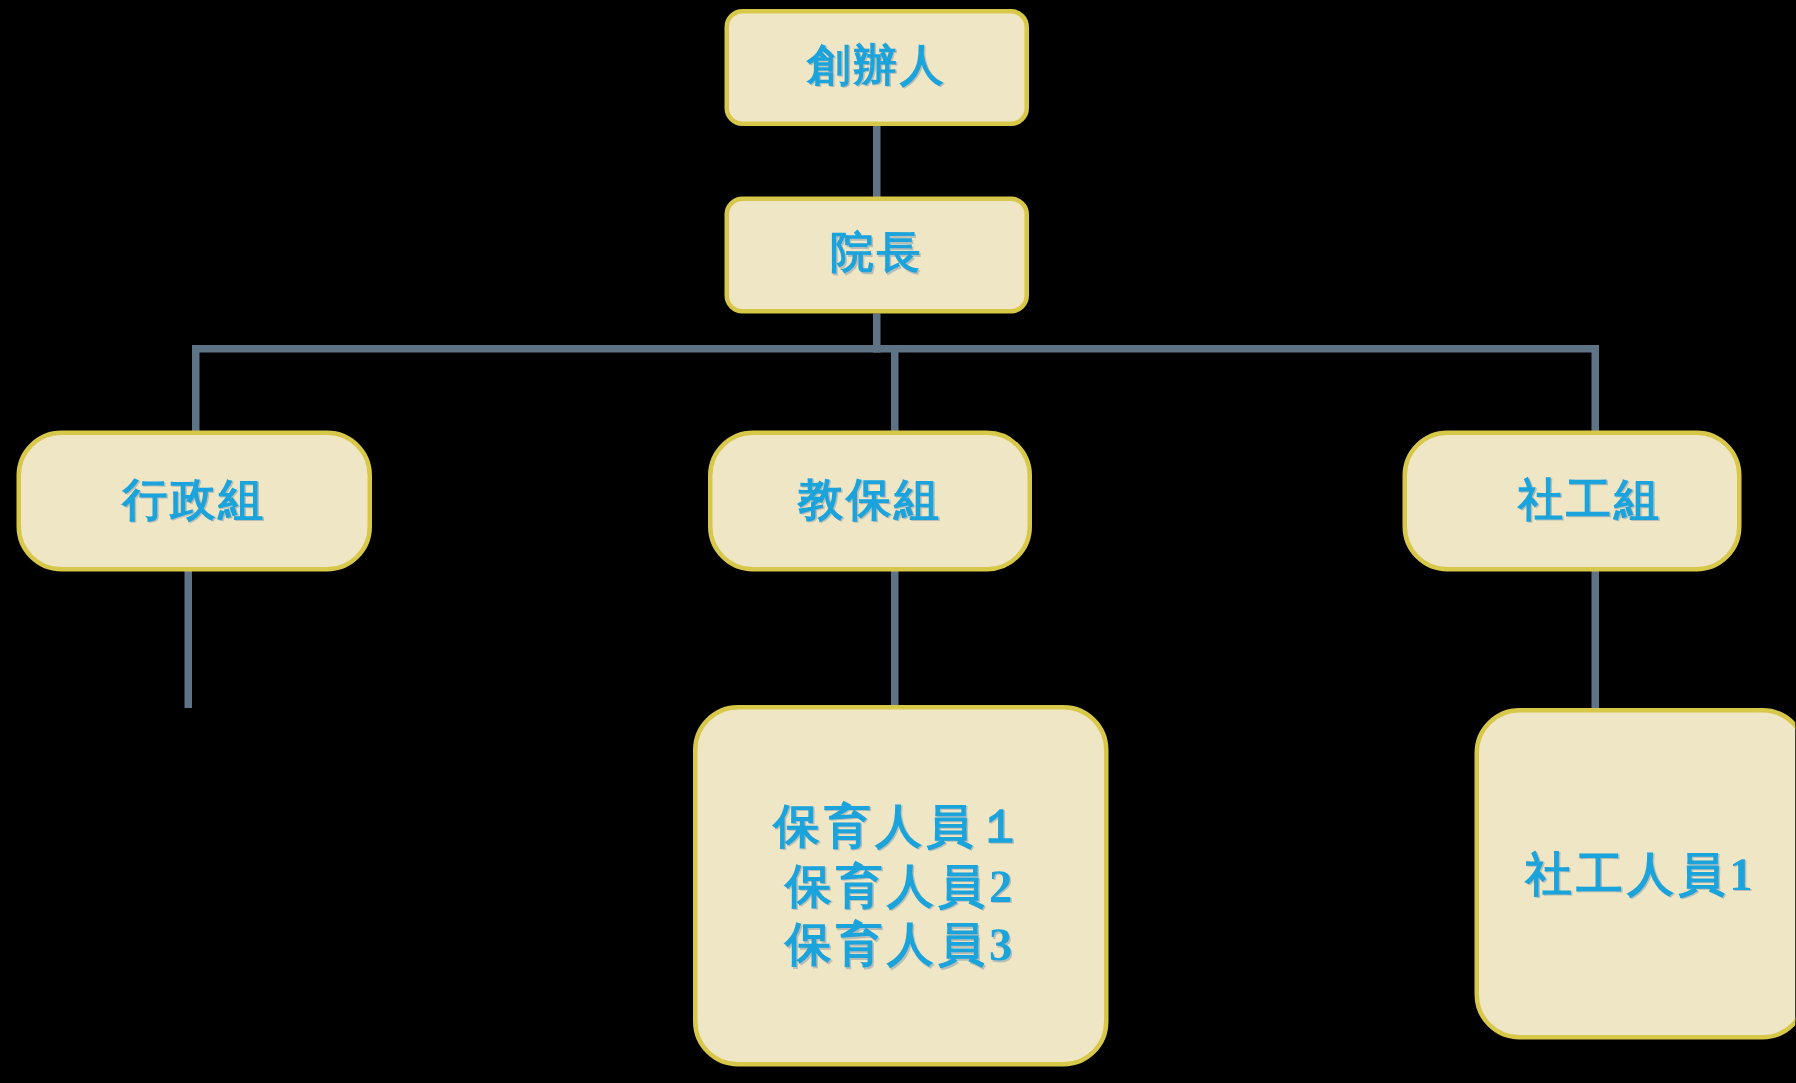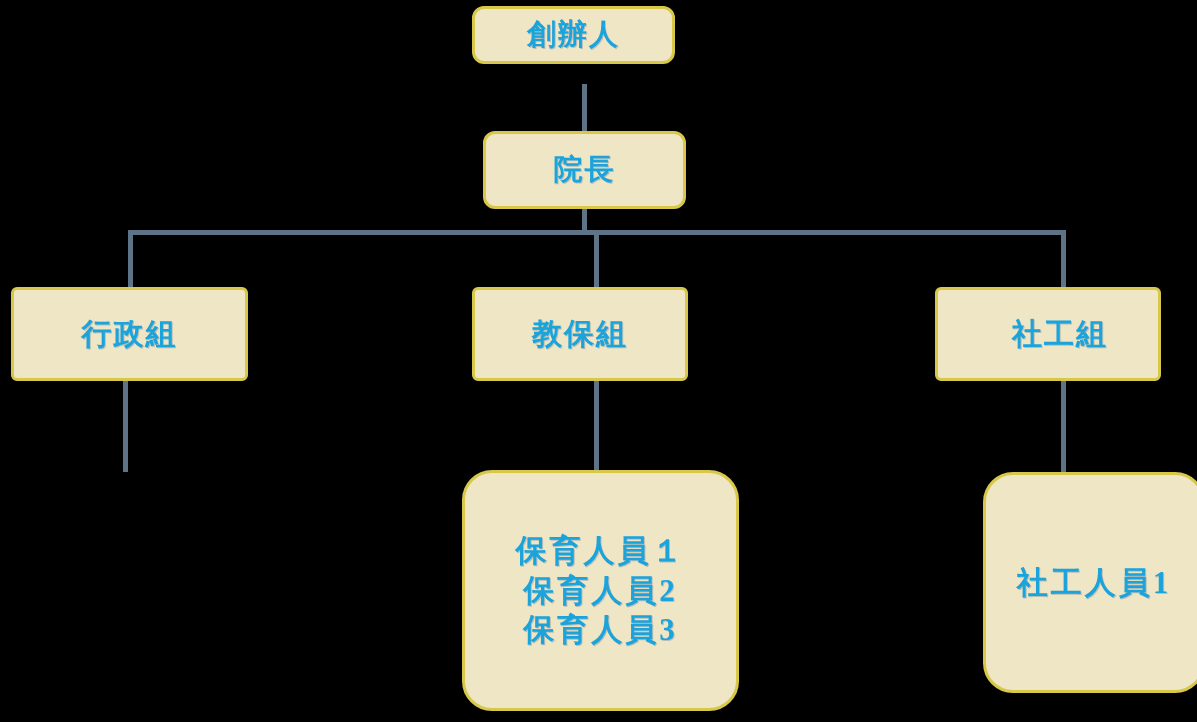--- a/index.html
+++ b/index.html
@@ -39,36 +39,36 @@
     letter-spacing: 2px;
     text-shadow: 1px 1px 0 rgba(120,140,160,0.45);
     line-height: 1.28;
   }
   .node.level-1,
   .node.level-2 {
     border-radius: 12px;
     font-size: 29px;
   }
   .node.level-3 {
-    border-radius: 6px;
+    border-radius: 30px;
     font-size: 30px;
   }
   .node.leaf {
     border-radius: 30px;
     font-size: 31px;
   }
   .node-line {
     display: block;
     white-space: pre;
   }
   .node.leaf .node-line {
     letter-spacing: 3px;
   }
   
-  #node-founder      { left: 472px; top: 6px;   width: 203px; height: 58px; }
+  #node-founder      { left: 483px; top: 6px;   width: 203px; height: 78px; }
   #node-director     { left: 483px; top: 131px; width: 203px; height: 78px; }
 
   #node-admin-group  { left: 11px;  top: 287px; width: 237px; height: 94px; }
   #node-care-group   { left: 472px; top: 287px; width: 216px; height: 94px; text-align: center; }
   #node-social-group { left: 935px; top: 287px; width: 226px; height: 94px; padding-left: 24px; }
 
   #node-admin-staff  { left: 13px;  top: 471px; width: 263px; height: 220px; }
   #node-care-staff   { left: 462px; top: 470px; width: 277px; height: 241px; }
   #node-social-staff { left: 957px; top: 472px; width: 222px; height: 221px; margin-left: 26px; }
 

